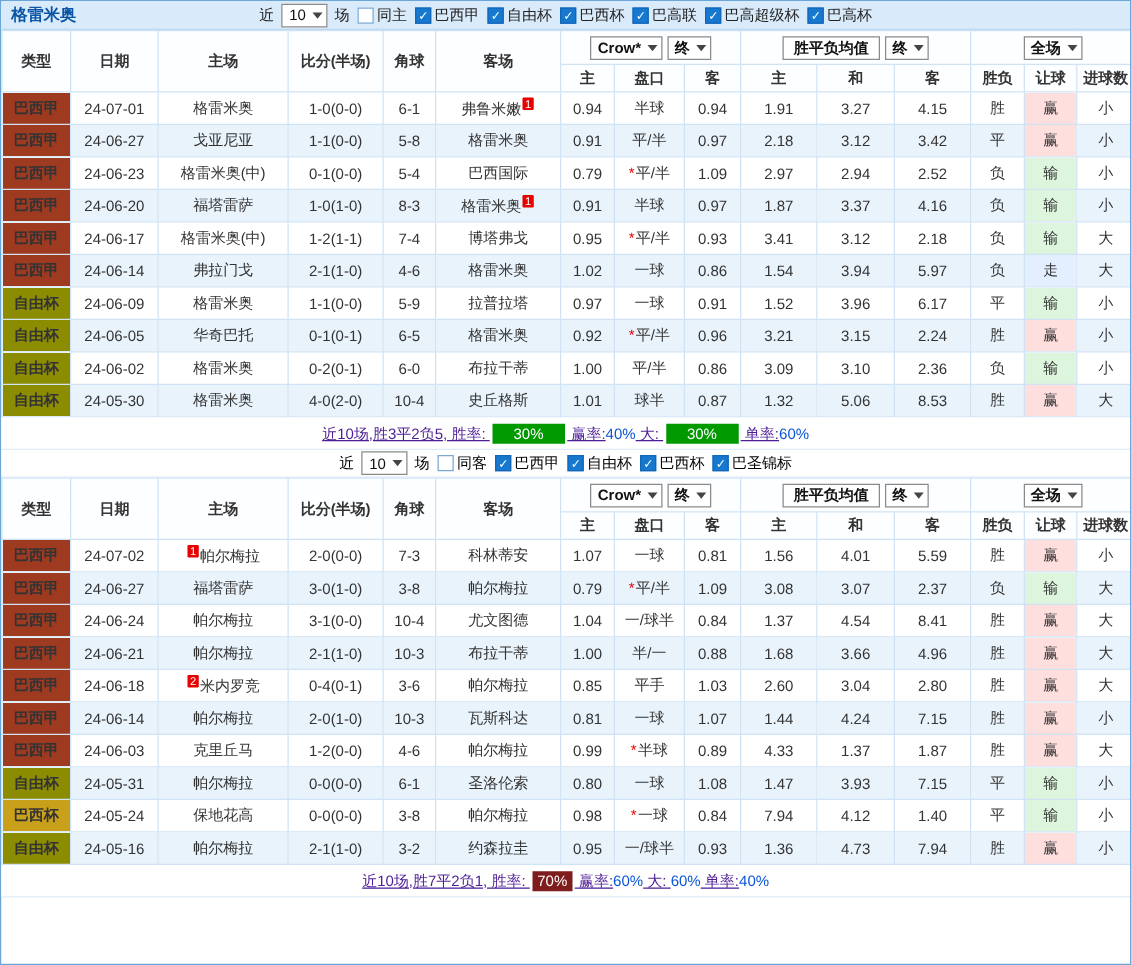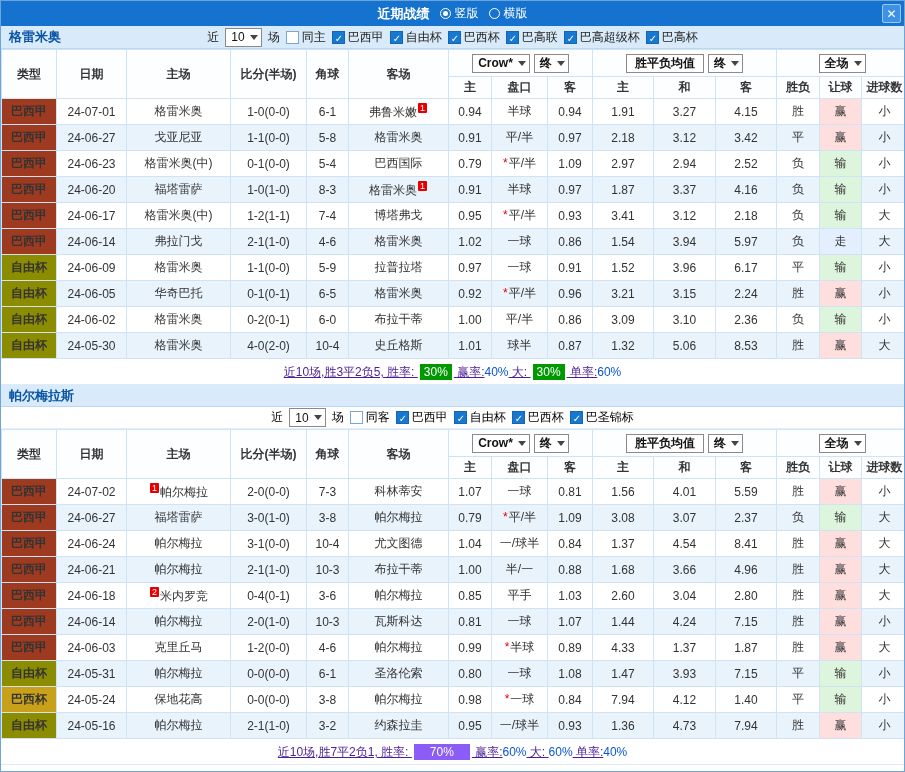--- a/index.html
+++ b/index.html
@@ -60,44 +60,28 @@
   .let-push{color:#1a5fd0;background:#e3eeff;}
   .goal-big{color:#e60000;}
   .goal-small{color:#009900;}
   .badge{background:#e60000;color:#fff;font-size:9px;line-height:11px;padding:0 2px;border-radius:1px;margin:0 1px;vertical-align:super;}
 
   
   .summary{height:26px;line-height:26px;text-align:center;font-size:12px;color:#222;border-bottom:1px solid #dfecf8;background:#fff;}
   .summary span{display:inline;}
   .seg-plain{color:#4c1d95;text-decoration:underline;}
   .seg-blue{color:#0a55d5;}
-  .seg-badge-green{background:#009900;color:#fff;padding:1px 4px;margin:12px 2px;display:inline-block;line-height:15px;}
-  .seg-badge-red{background:#8b5cf6;color:#fff;padding:1px 16px;margin:0 2px;display:inline-block;line-height:15px;}
+  .seg-badge-green{background:#009900;color:#fff;padding:1px 17px;margin:12px 2px;display:inline-block;line-height:15px;}
+  .seg-badge-red{background:#7f1d1d;color:#fff;padding:1px 4px;margin:0 2px;display:inline-block;line-height:15px;}
 </style>
 </head>
 <body>
 
 <div class="window">
 
-  <div class="titlebar">
-    <div class="title-group">
-      <span class="title">近期战绩</span>
-      <span class="radio">
-        <span class="radio-circle checked"></span>
-        <span>竖版</span>
-      </span>
-      <span class="radio">
-        <span class="radio-circle"></span>
-        <span>横版</span>
-      </span>
-    </div>
-    <div class="close-btn">
-      <span>✕</span>
-    </div>
-  </div>
 
   <div class="sec-head">
     <span class="team-name">格雷米奥</span>
     <div class="filters">
       <span>近</span>
       <span class="select">
           <span>10</span>
           <span class="arrow"></span>
         </span>
       <span>场</span>
@@ -370,23 +354,20 @@
           <td class="cell-odds">5.06</td>
           <td class="cell-odds">8.53</td>
           <td class="cell-res res-win">胜</td>
           <td class="cell-let let-win">赢</td>
           <td class="cell-goal goal-big">大</td>
         </tr>
       </tbody>
   </table>
   <div class="summary"><span class="seg-plain">近10场,胜3平2负5, 胜率: </span><span class="seg-badge-green">30%</span><span class="seg-plain"> 赢率:</span><span class="seg-blue">40%</span><span class="seg-plain"> 大: </span><span class="seg-badge-green">30%</span><span class="seg-plain"> 单率:</span><span class="seg-blue">60%</span></div>
 
-  <div class="sec-head slim">
-    <span class="team-name">帕尔梅拉斯</span>
-  </div>
   <div class="filters-row">
     <span>近</span>
     <span class="select">
         <span>10</span>
         <span class="arrow"></span>
       </span>
     <span>场</span>
     <span class="chk">
         <span class="box"></span>
         <span>同客</span>

